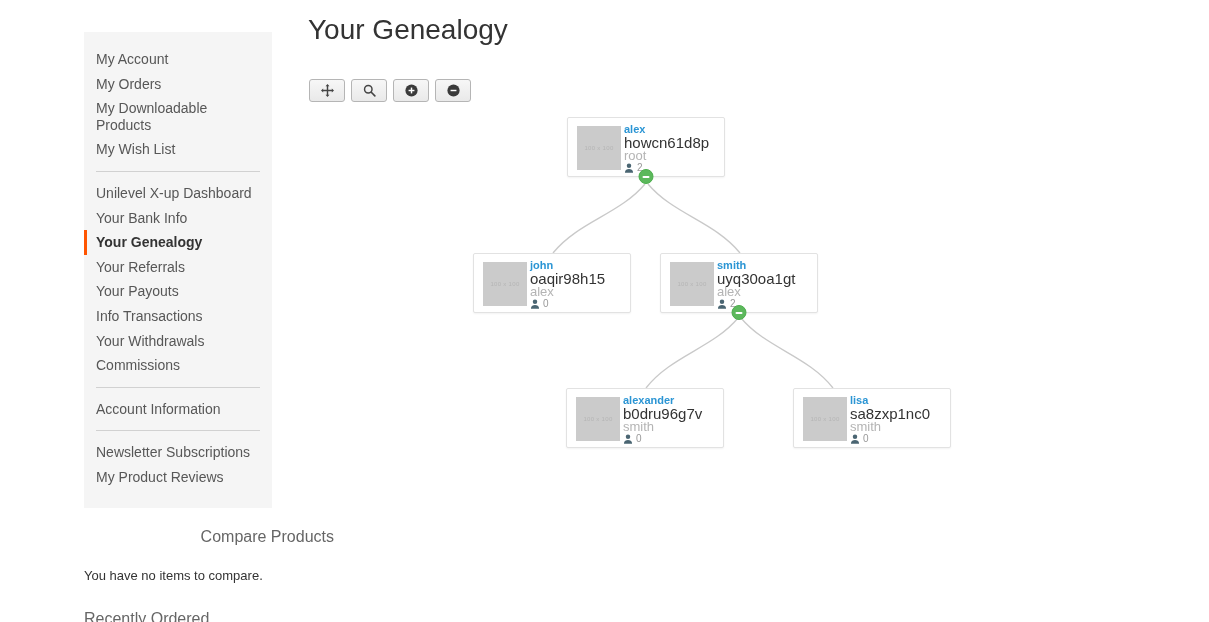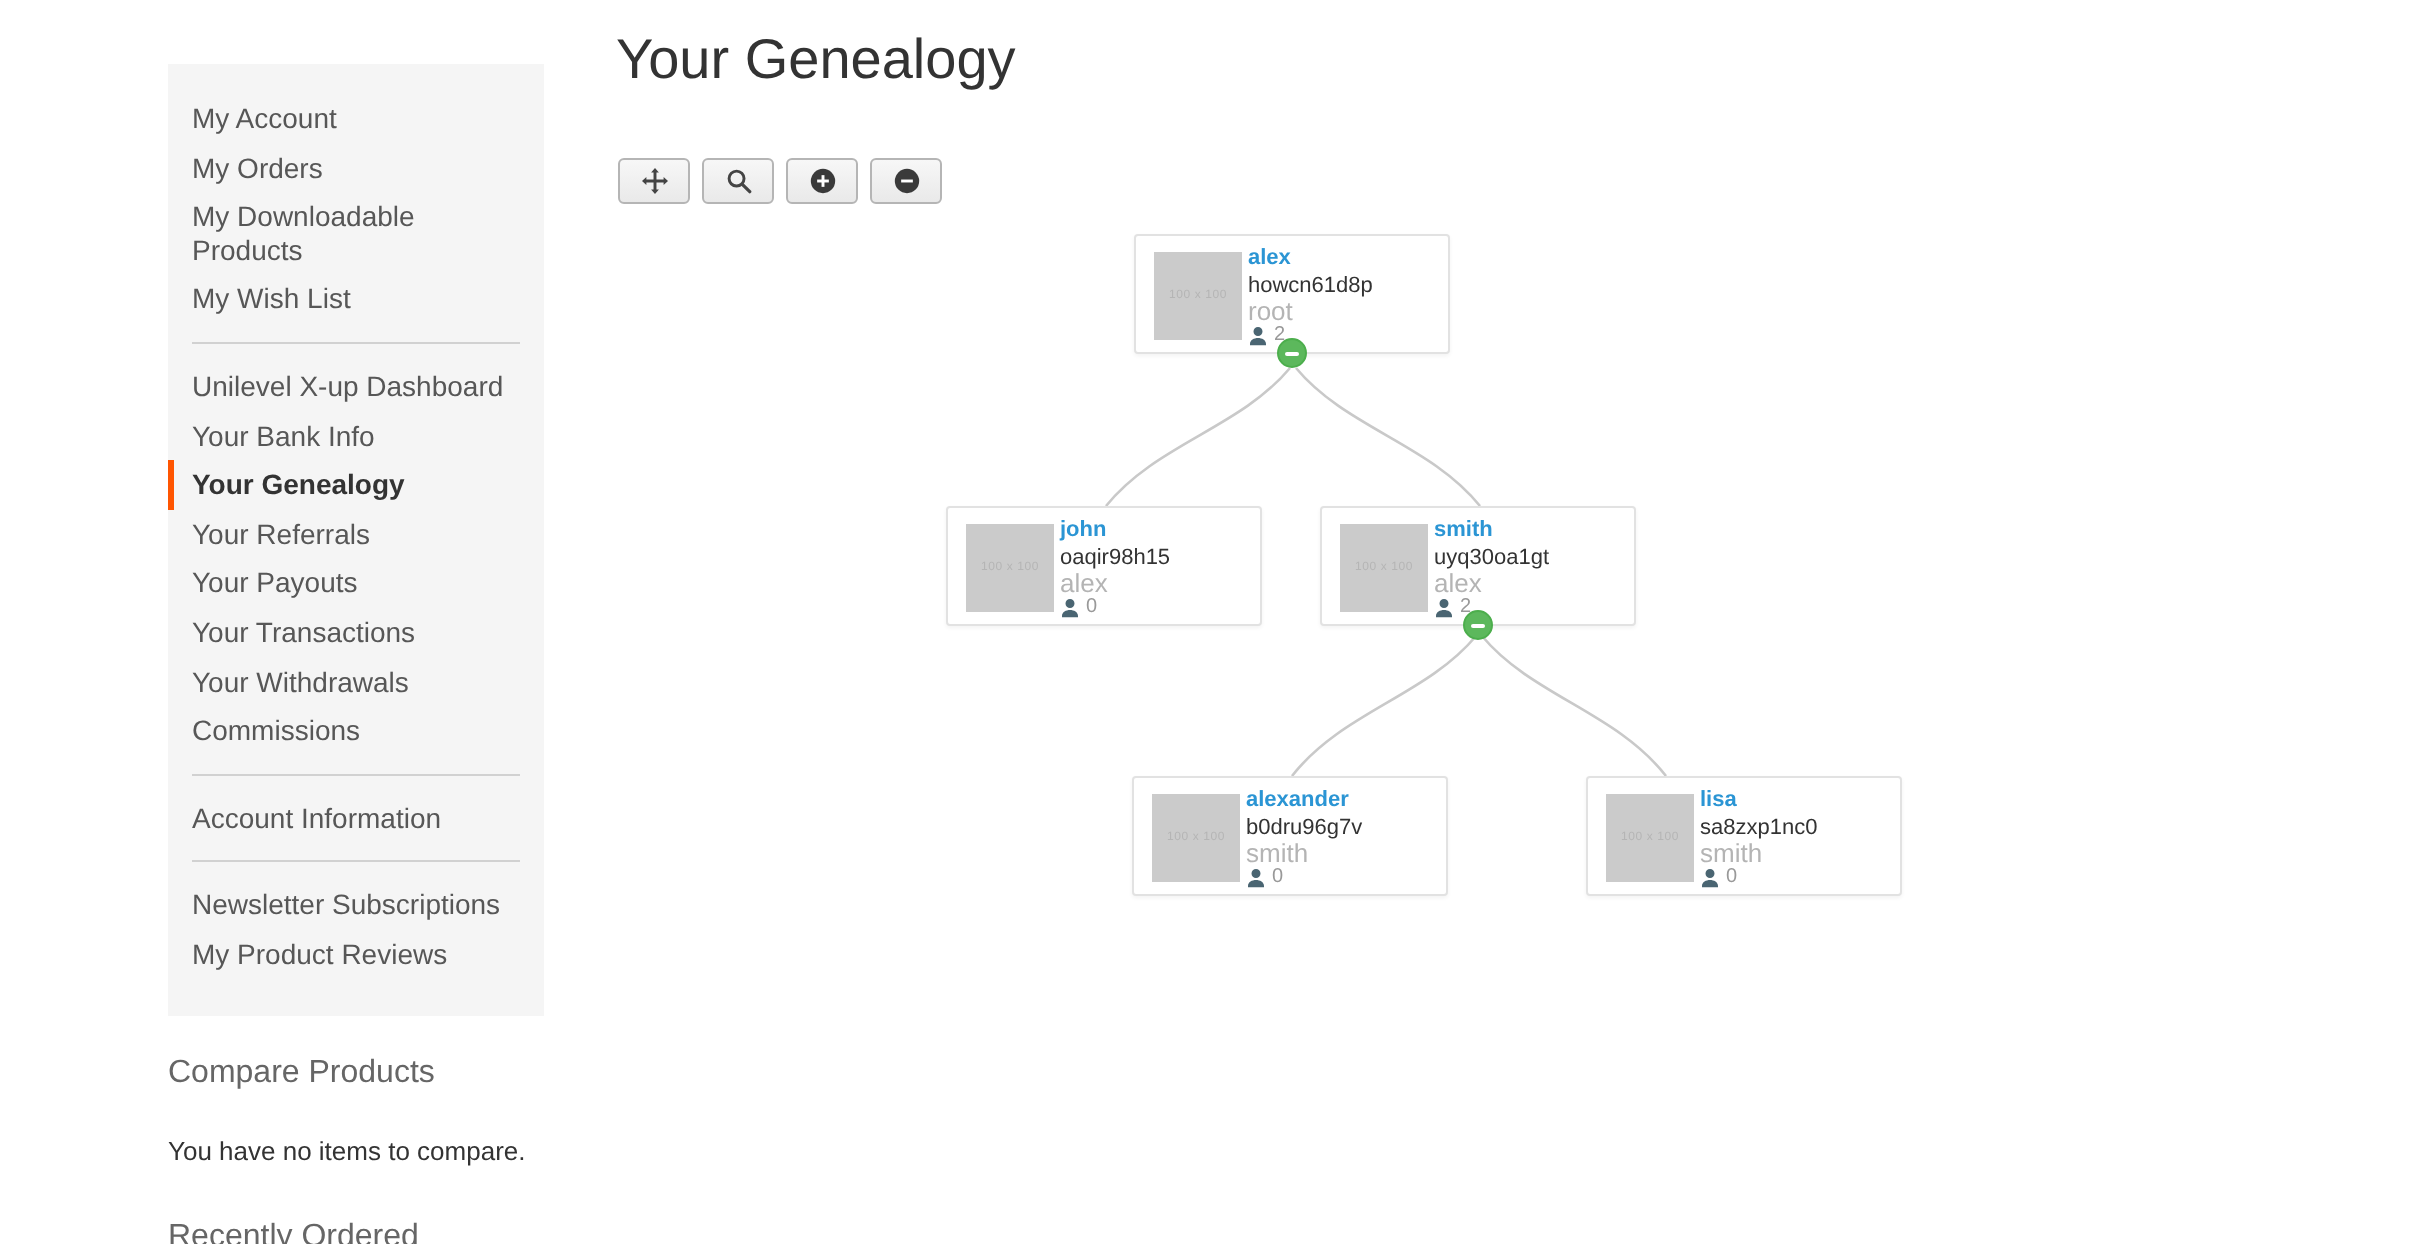--- a/index.html
+++ b/index.html
@@ -18,21 +18,21 @@
     display: block; padding: 4px 10px 4px 12px; font-size: 14px;
     line-height: 16.6px; color: #575757; cursor: pointer; text-decoration: none;
   }
   .nav-item.active {
     border-left: 3px solid #ff5501; padding-left: 9px;
     font-weight: bold; color: #333;
   }
   .nav-divider { border: 0; border-top: 1px solid #d1d1d1; margin: 9px 12px; }
 
   .compare-block { position: absolute; left: 84px; top: 528px; width: 250px; }
-  .compare-title { font-size: 16px; font-weight: 400; color: #666; margin: 0 0 22px 0; }
+  .compare-title { font-size: 16px; font-weight: 400; color: #666; margin: 0 0 22px 0; text-align: right; }
   .compare-empty { font-size: 13px; color: #333; margin: 0; }
 
   .footer-widget-title {
     position: absolute; left: 84px; top: 610px; font-size: 16px;
     font-weight: 400; color: #666; margin: 0;
   }
 
   
   .main-title {
     position: absolute; left: 308px; top: 14px; margin: 0;
@@ -58,21 +58,21 @@
     background: #fff; border: 1px solid #e2e2e2; border-radius: 2px;
     box-shadow: 0 1px 2px rgba(0,0,0,0.05); cursor: pointer;
   }
   .node-img {
     position: absolute; left: 9px; top: 8px; width: 44px; height: 44px;
     background: #cbcbcb; display: flex; align-items: center; justify-content: center;
     color: #b5b5b5; font-size: 6px; letter-spacing: 0.3px; overflow: hidden;
   }
   .node-info { position: absolute; left: 56px; top: 5px; width: 96px; }
   .node-name { color: #2b95d4; font-weight: bold; font-size: 11px; line-height: 13px; display: block; text-decoration: none; }
-  .node-code { color: #333; font-size: 11px; line-height: 14px; }
+  .node-code { color: #333; font-size: 15px; line-height: 14px; }
   .node-parent { color: #b4b4b4; font-size: 13px; line-height: 12px; }
   .node-count { display: flex; align-items: center; gap: 3px; color: #999; font-size: 10px; line-height: 12px; }
   .node-count svg { display: block; }
 
   .collapse-btn {
     position: absolute; left: 50%; bottom: -8px; transform: translateX(-50%);
     width: 15px; height: 15px; box-sizing: border-box; border-radius: 50%;
     background: #5cb85c; border: 1px solid #4cae4c; cursor: pointer; padding: 0;
   }
   .collapse-btn .minus {
@@ -87,21 +87,21 @@
   <a class="nav-item">My Account</a>
   <a class="nav-item">My Orders</a>
   <a class="nav-item">My Downloadable Products</a>
   <a class="nav-item">My Wish List</a>
   <hr class="nav-divider">
   <a class="nav-item">Unilevel X-up Dashboard</a>
   <a class="nav-item">Your Bank Info</a>
   <a class="nav-item active">Your Genealogy</a>
   <a class="nav-item">Your Referrals</a>
   <a class="nav-item">Your Payouts</a>
-  <a class="nav-item">Your Transactions</a>
+  <a class="nav-item">Info Transactions</a>
   <a class="nav-item">Your Withdrawals</a>
   <a class="nav-item">Commissions</a>
   <hr class="nav-divider">
   <a class="nav-item">Account Information</a>
   <hr class="nav-divider">
   <a class="nav-item">Newsletter Subscriptions</a>
   <a class="nav-item">My Product Reviews</a>
 </aside>
 
 <div class="compare-block">

